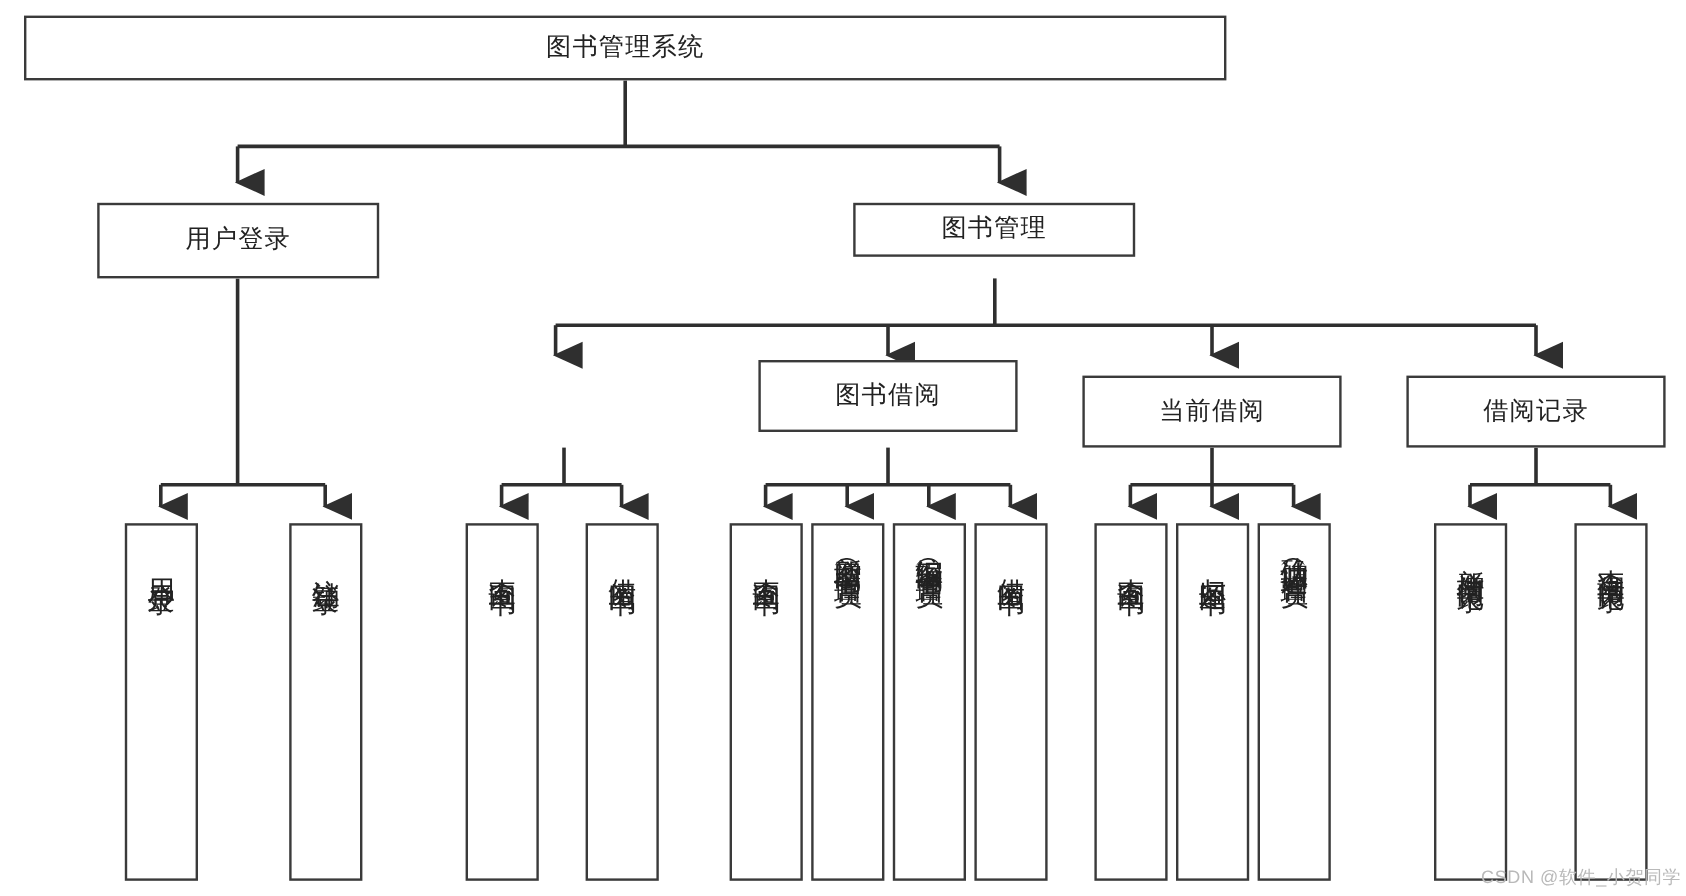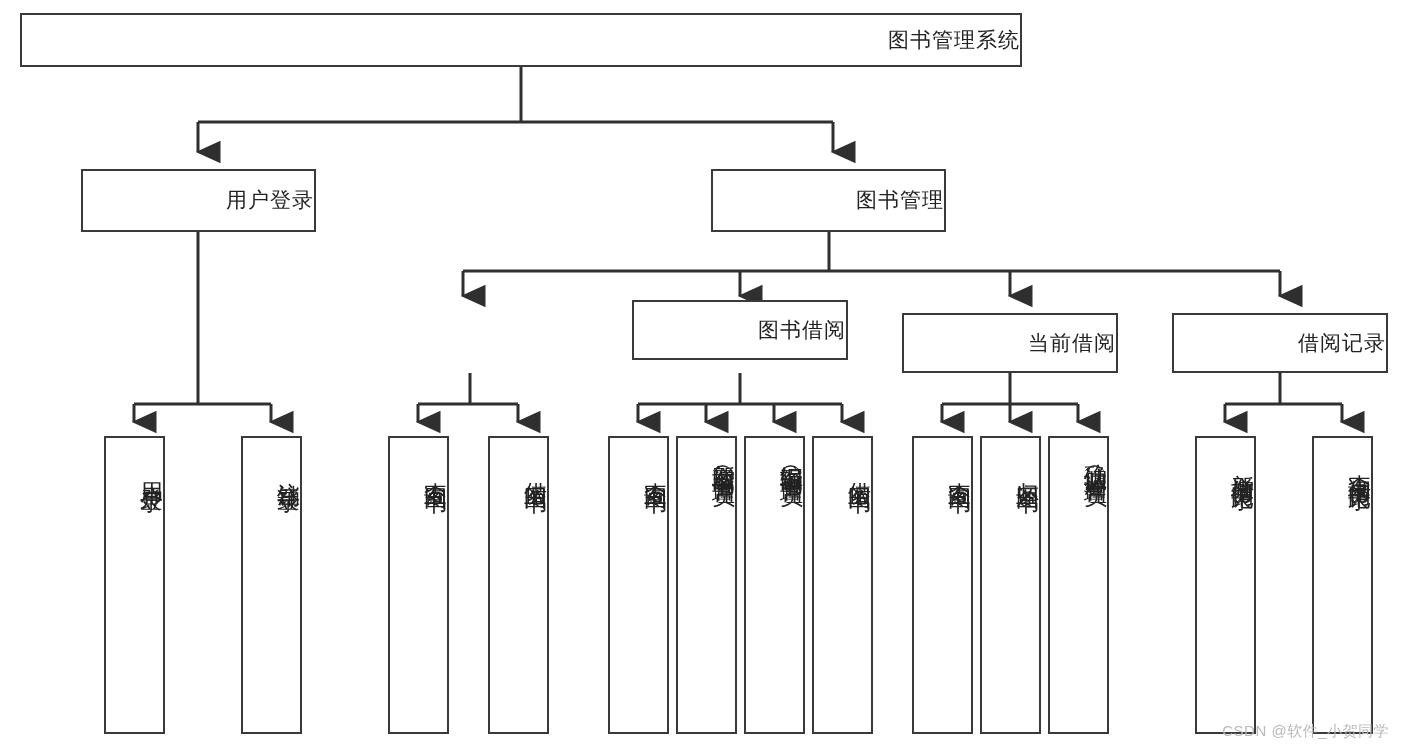--- a/index.html
+++ b/index.html
@@ -12,21 +12,21 @@
   #canvas{position:relative;width:1405px;height:747px;}
   svg#wires{position:absolute;left:0;top:0;width:1405px;height:747px;}
 
   .node{
     position:absolute;
     box-sizing:border-box;
     background:#ffffff;
     border:2px solid #3a3a3a;
     display:flex;
     align-items:center;
-    justify-content:flex-end;
+    justify-content:center;
     color:#222222;
   }
   .node .lbl{
     display:block;
     text-align:center;
     line-height:1.18;
     white-space:nowrap;
   }
   .h-node .lbl{
     font-size:21px;
@@ -40,21 +40,21 @@
     writing-mode:vertical-rl;
     text-orientation:upright;
     font-size:23px;
     letter-spacing:3px;
     line-height:1;
   }
   .v-node.tall .lbl{ font-size:23px; }
 
   #watermark{
     position:absolute;
-    right:16px;
+    right:4px;
     bottom:6px;
     font-size:15px;
     color:#b9b9b9;
     letter-spacing:0.5px;
     white-space:nowrap;
     pointer-events:none;
   }
 </style>
 </head>
 <body>
@@ -111,21 +111,21 @@
     </g>
   </svg>
 
   <div class="node h-node" style="left:20px;top:13px;width:1002px;height:54px;">
     <span class="lbl">图书管理系统</span>
   </div>
 
   <div class="node h-node" style="left:81px;top:169px;width:235px;height:63px;">
     <span class="lbl">用户登录</span>
   </div>
-  <div class="node h-node" style="left:711px;top:169px;width:235px;height:63px;">
+  <div class="node h-node" style="left:711px;top:169px;width:235px;height:45px;">
     <span class="lbl">图书管理</span>
   </div>
 
   <div class="node h-node" style="left:632px;top:300px;width:216px;height:60px;">
     <span class="lbl">图书借阅</span>
   </div>
   <div class="node h-node" style="left:902px;top:313px;width:216px;height:60px;">
     <span class="lbl">当前借阅</span>
   </div>
   <div class="node h-node" style="left:1172px;top:313px;width:216px;height:60px;">

